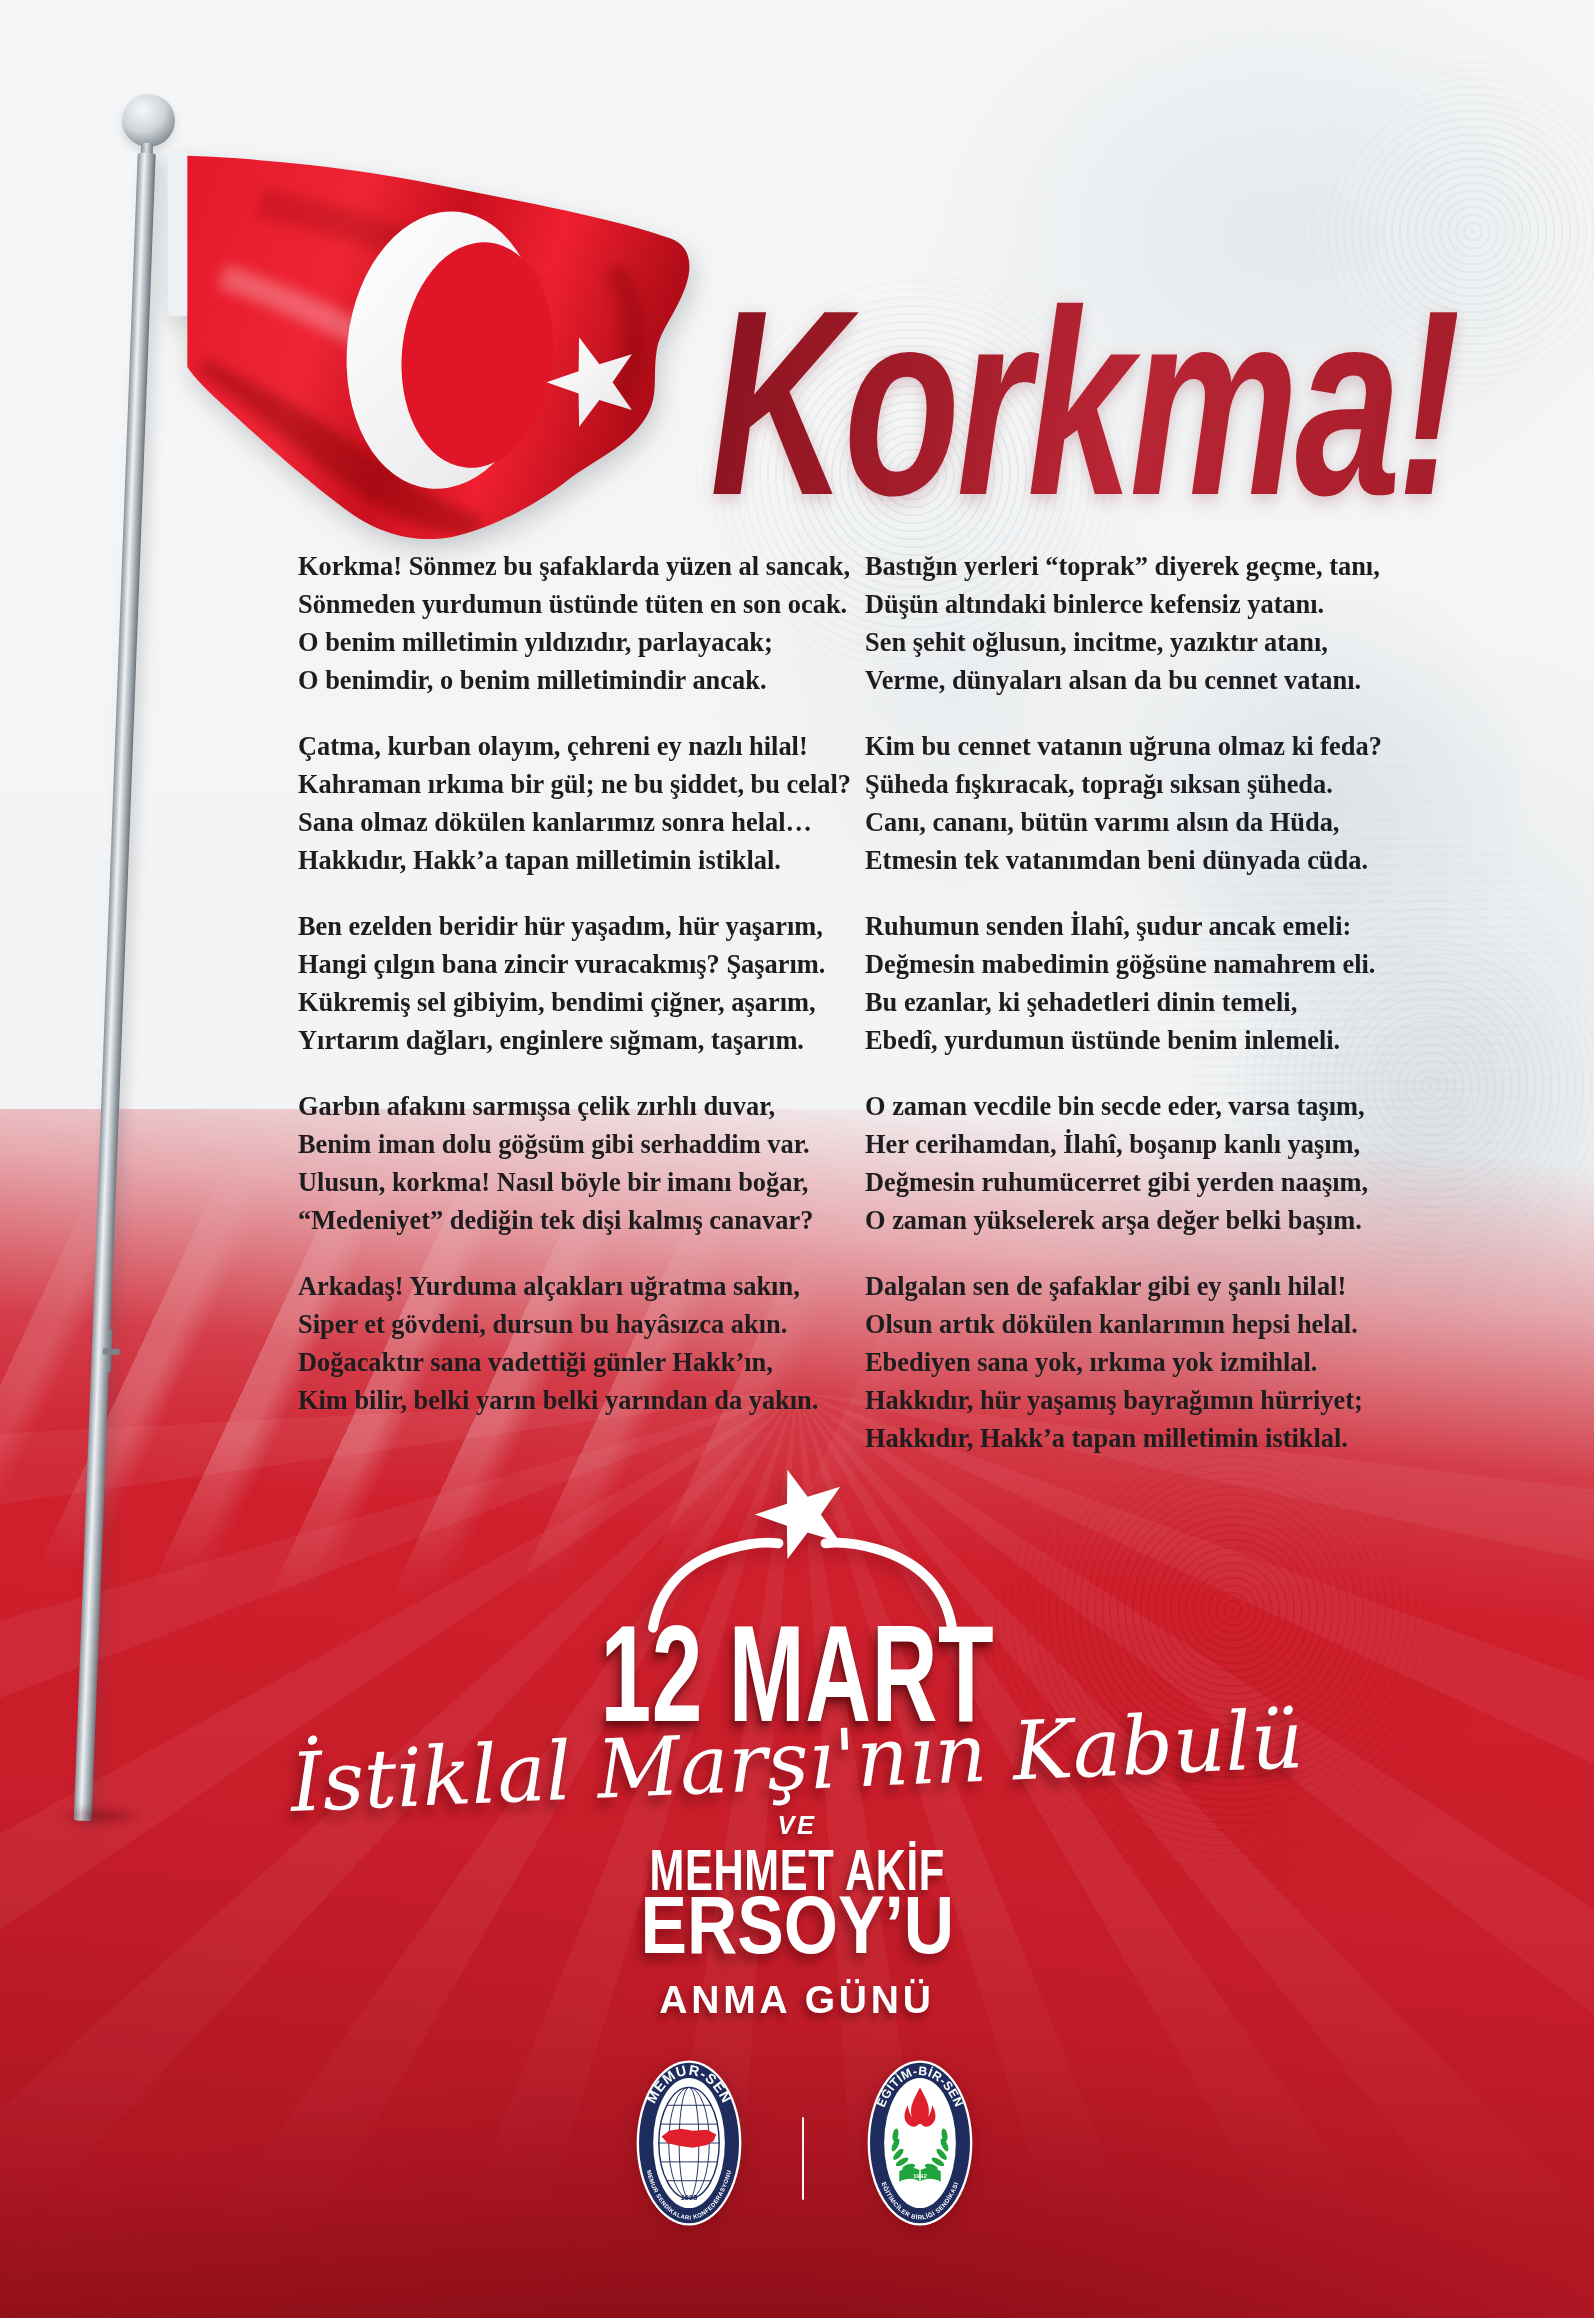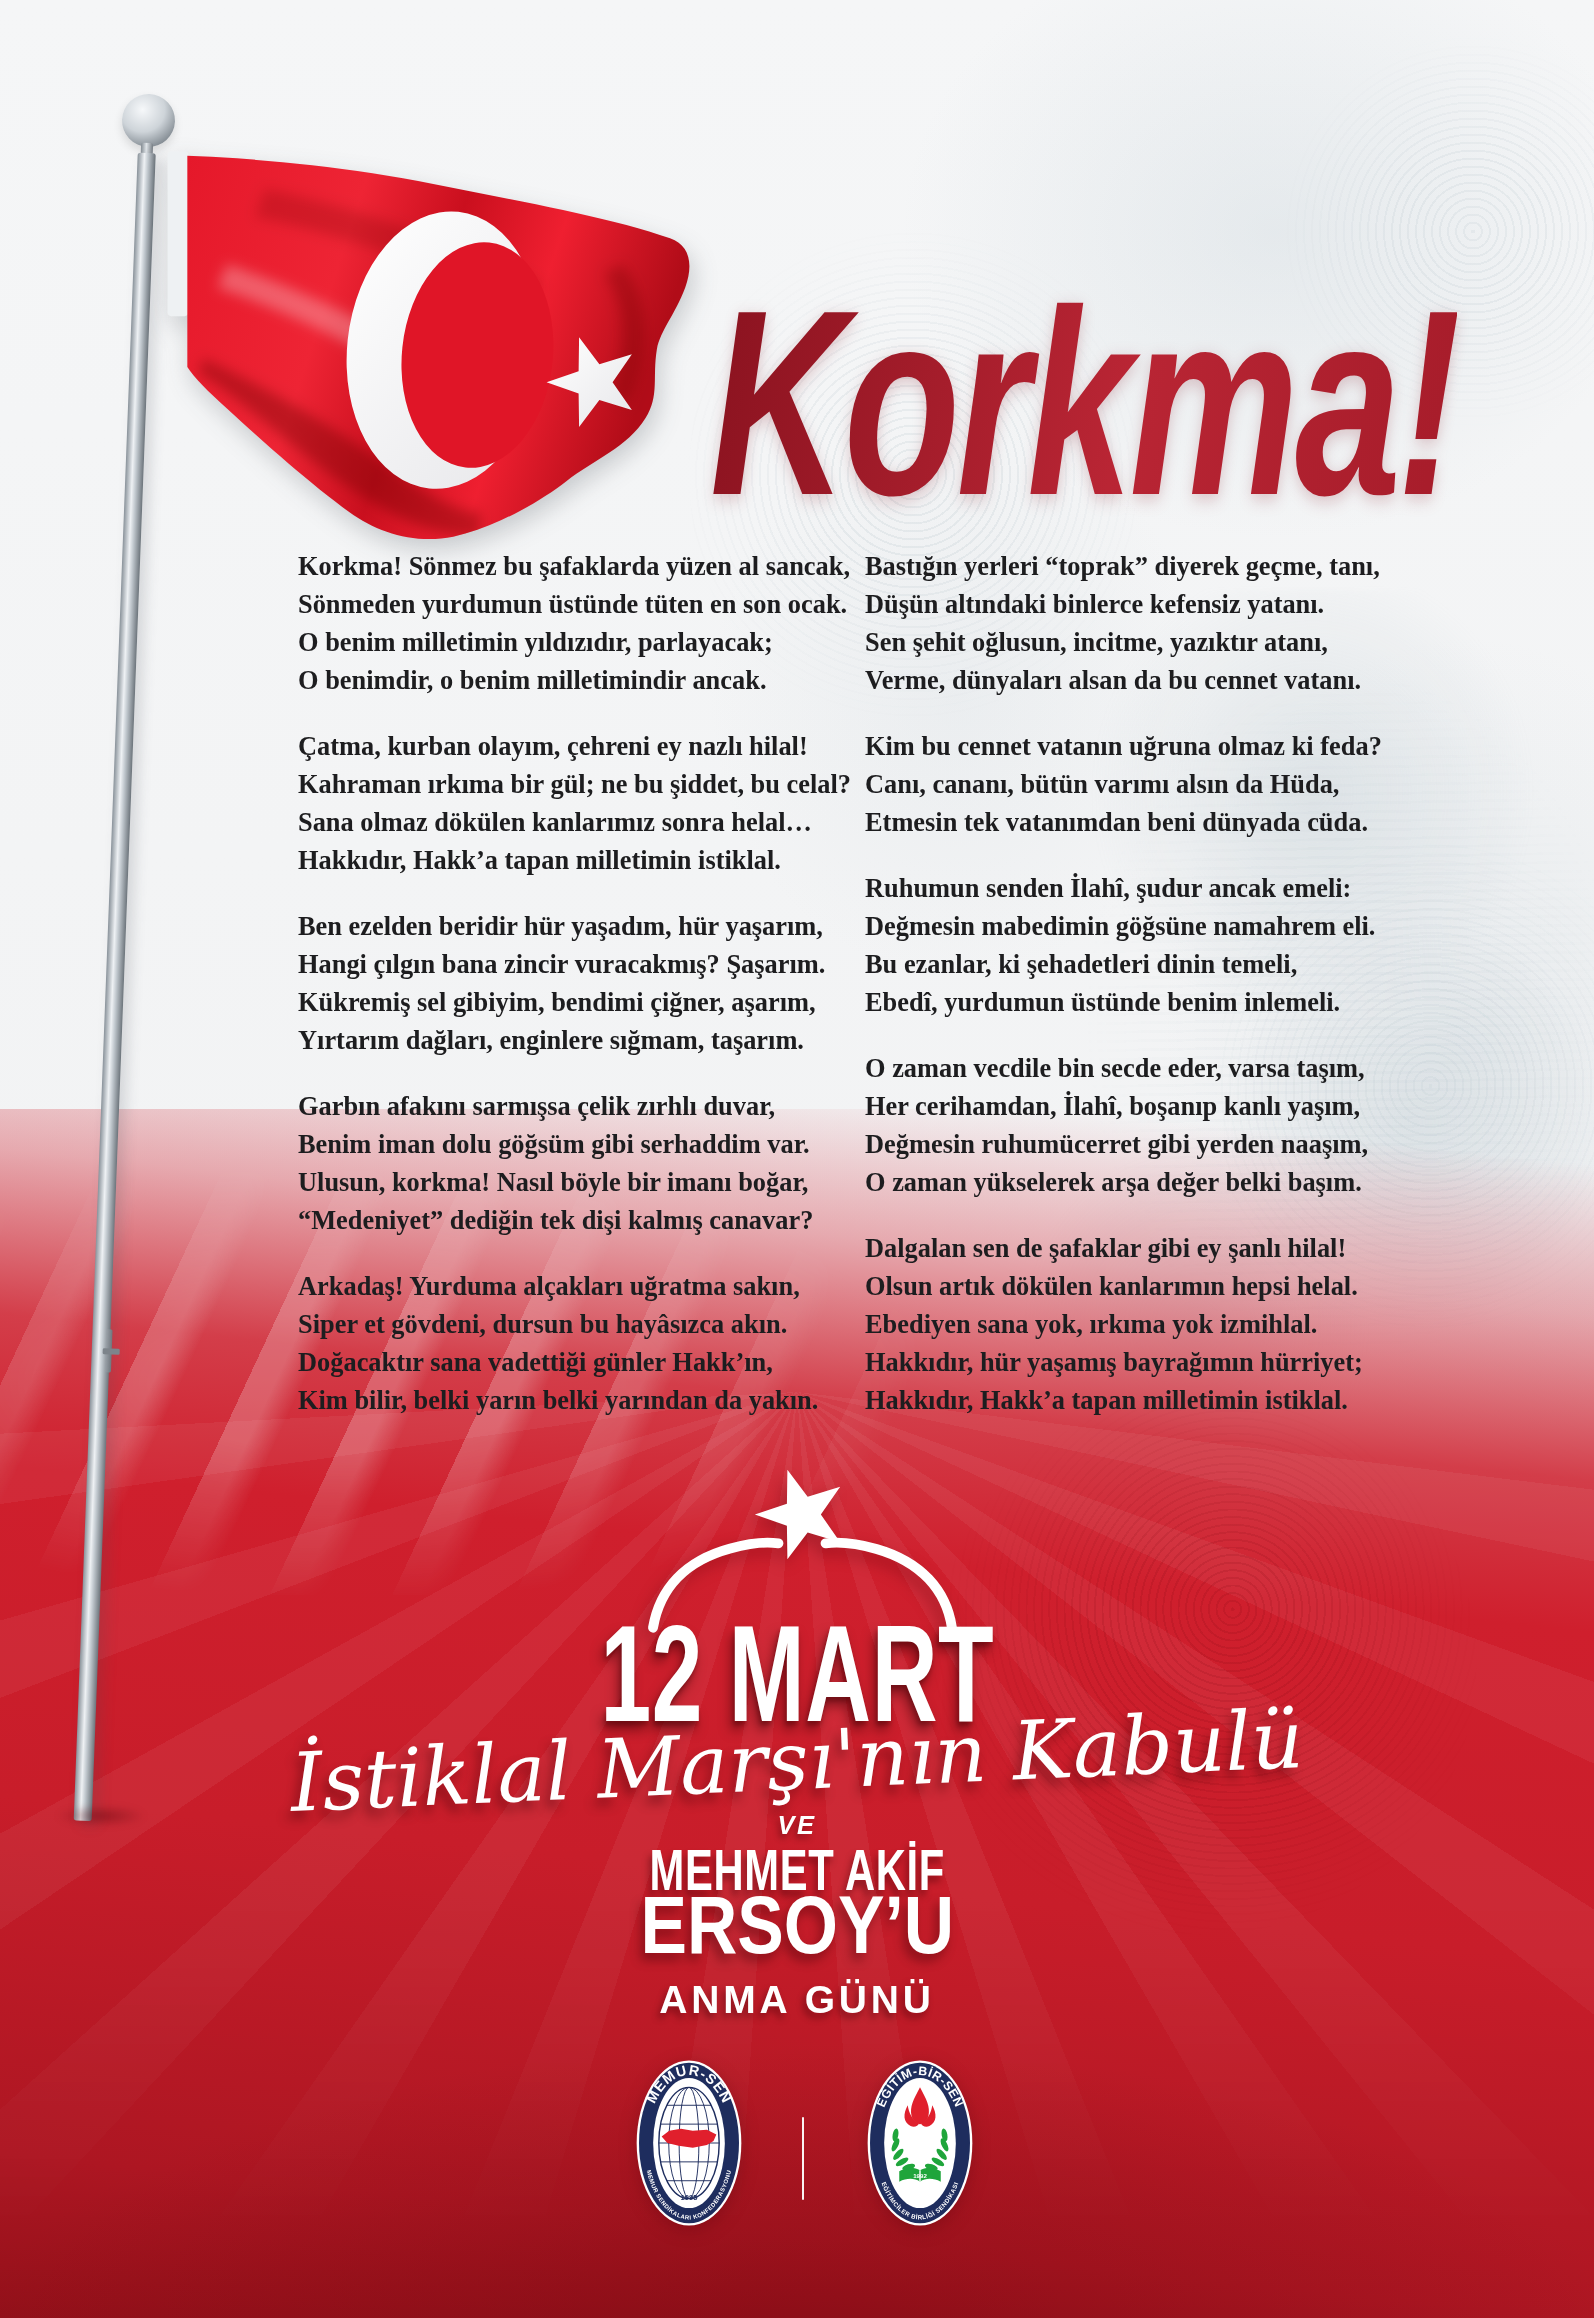--- a/index.html
+++ b/index.html
@@ -212,20 +212,21 @@
     </div>
   <div class="col col2">
       <div class="stanza">
         <div class="pline">Bastığın yerleri “toprak” diyerek geçme, tanı,</div>
         <div class="pline">Düşün altındaki binlerce kefensiz yatanı.</div>
         <div class="pline">Sen şehit oğlusun, incitme, yazıktır atanı,</div>
         <div class="pline">Verme, dünyaları alsan da bu cennet vatanı.</div>
       </div>
       <div class="stanza">
         <div class="pline">Kim bu cennet vatanın uğruna olmaz ki feda?</div>
+        <div class="pline">Şüheda fışkıracak, toprağı sıksan şüheda.</div>
         <div class="pline">Canı, cananı, bütün varımı alsın da Hüda,</div>
         <div class="pline">Etmesin tek vatanımdan beni dünyada cüda.</div>
       </div>
       <div class="stanza">
         <div class="pline">Ruhumun senden İlahî, şudur ancak emeli:</div>
         <div class="pline">Değmesin mabedimin göğsüne namahrem eli.</div>
         <div class="pline">Bu ezanlar, ki şehadetleri dinin temeli,</div>
         <div class="pline">Ebedî, yurdumun üstünde benim inlemeli.</div>
       </div>
       <div class="stanza">

